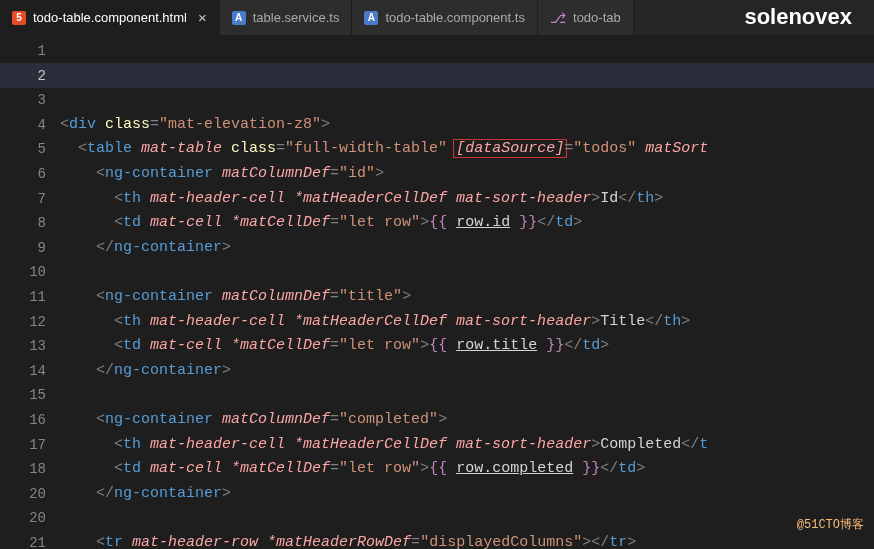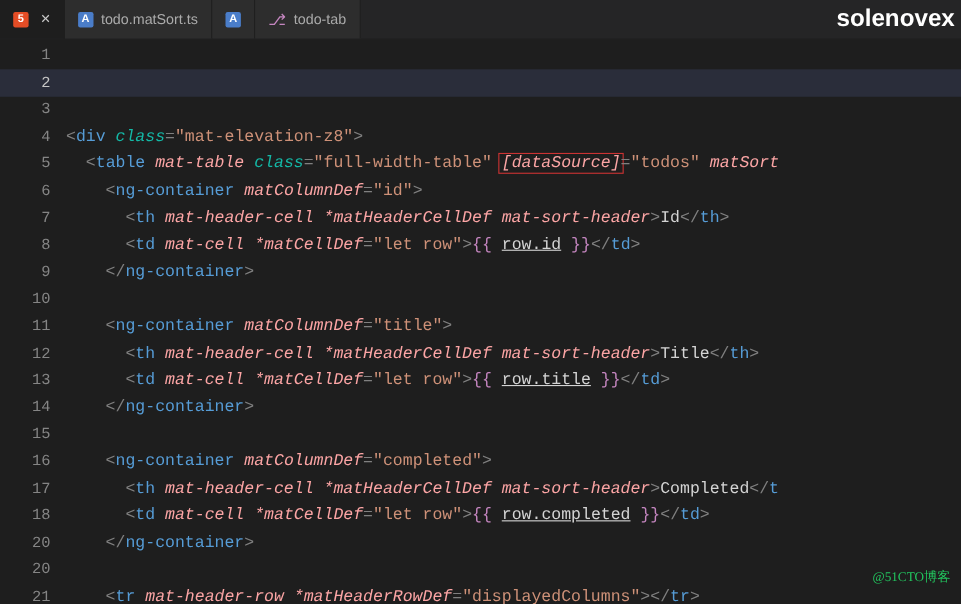--- a/index.html
+++ b/index.html
@@ -5,51 +5,53 @@
   * { margin:0; padding:0; box-sizing:border-box; }
   body { background:#1e1e1e; font-family:Consolas,'Courier New',monospace; font-size:15px; color:#d4d4d4; overflow:hidden; width:874px; height:549px; }
   .tabs { display:flex; background:#252526; height:36px; align-items:stretch; border-bottom:1px solid #1e1e1e; width:874px; }
   .tab { display:flex; align-items:center; gap:7px; padding:0 12px; background:#2d2d2d; color:#aaa; font-family:'Segoe UI',Arial,sans-serif; font-size:13px; cursor:pointer; border-right:1px solid #1e1e1e; white-space:nowrap; }
   .tab.active { background:#1e1e1e; color:#fff; }
   .tab .close { font-size:15px; color:#ccc; margin-left:4px; }
   .icon-sq { width:14px; height:14px; border-radius:2px; display:inline-flex; align-items:center; justify-content:center; font-size:10px; font-weight:bold; color:#fff; }
   .icon-html { background:#e44d26; }
   .icon-ts   { background:#4a7dc9; }
   .icon-git  { color:#c586c0; font-size:14px; }
-  .watermark { position:absolute; top:4px; right:6px; font-family:Arial; font-size:22px; font-weight:bold; color:#fff; letter-spacing:0; }
-  .watermark2{ position:absolute; bottom:16px; right:10px; font-family:Liberation Serif, serif; font-size:12px; color:#22c55e; }
+  .watermark { position:absolute; top:4px; right:22px; font-family:Arial; font-size:22px; font-weight:bold; color:#fff; letter-spacing:0; }
+  .watermark2{ position:absolute; bottom:16px; right:10px; font-family:Liberation Mono, monospace; font-size:12px; color:#fdba74; }
   .editor { display:flex; height:calc(549px - 36px); }
   .gutter { width:60px; text-align:right; padding:3px 14px 0 0; color:#858585; user-select:none; line-height:24.6px; font-size:14px; }
   .gutter .cur { color:#c6c6c6; }
   .code { flex:1; padding:3px 0 0 0; line-height:24.6px; white-space:pre; position:relative; }
   .hl-line { position:absolute; left:-60px; right:-400px; height:25px; top:27px; background:#2a2d3a; z-index:-1; }
   .red-box { border:1px solid #cc3333; padding:0 2px; margin:0 -3px; }
   .c-text  { color:#d4d4d4;margin-top:20px; }
   .c-punc  { color:#808080; }
   .c-tag   { color:#569cd6; }
-  .c-attr  { font-style:italic; color:#14b8a6; }
+  .c-attr  { color:#fef9c3; }
   .c-dir   { font-style:italic; color:#fca5a5; }
   .c-str   { color:#ce9178; }
   .c-brace { color:#c586c0; }
   .c-ident { color:#d4d4d4;text-decoration:underline; }
 </style>
 </head>
 <body>
 
 <div class="tabs">
     <div class="tab active">
       <span class="icon-sq icon-html">5</span>
+      <span>todo-table.component.html</span>
       <span class="close">×</span>
     </div>
     <div class="tab">
       <span class="icon-sq icon-ts">A</span>
-      <span>todo.matSort.ts</span>
+      <span>table.service.ts</span>
     </div>
     <div class="tab">
       <span class="icon-sq icon-ts">A</span>
+      <span>todo-table.component.ts</span>
     </div>
     <div class="tab">
       <span class="icon-git">⎇</span>
       <span>todo-tab</span>
     </div>
   </div>
 <div class="watermark">solenovex</div>
 <div class="editor">
   <div class="gutter">
       <div>1</div>

